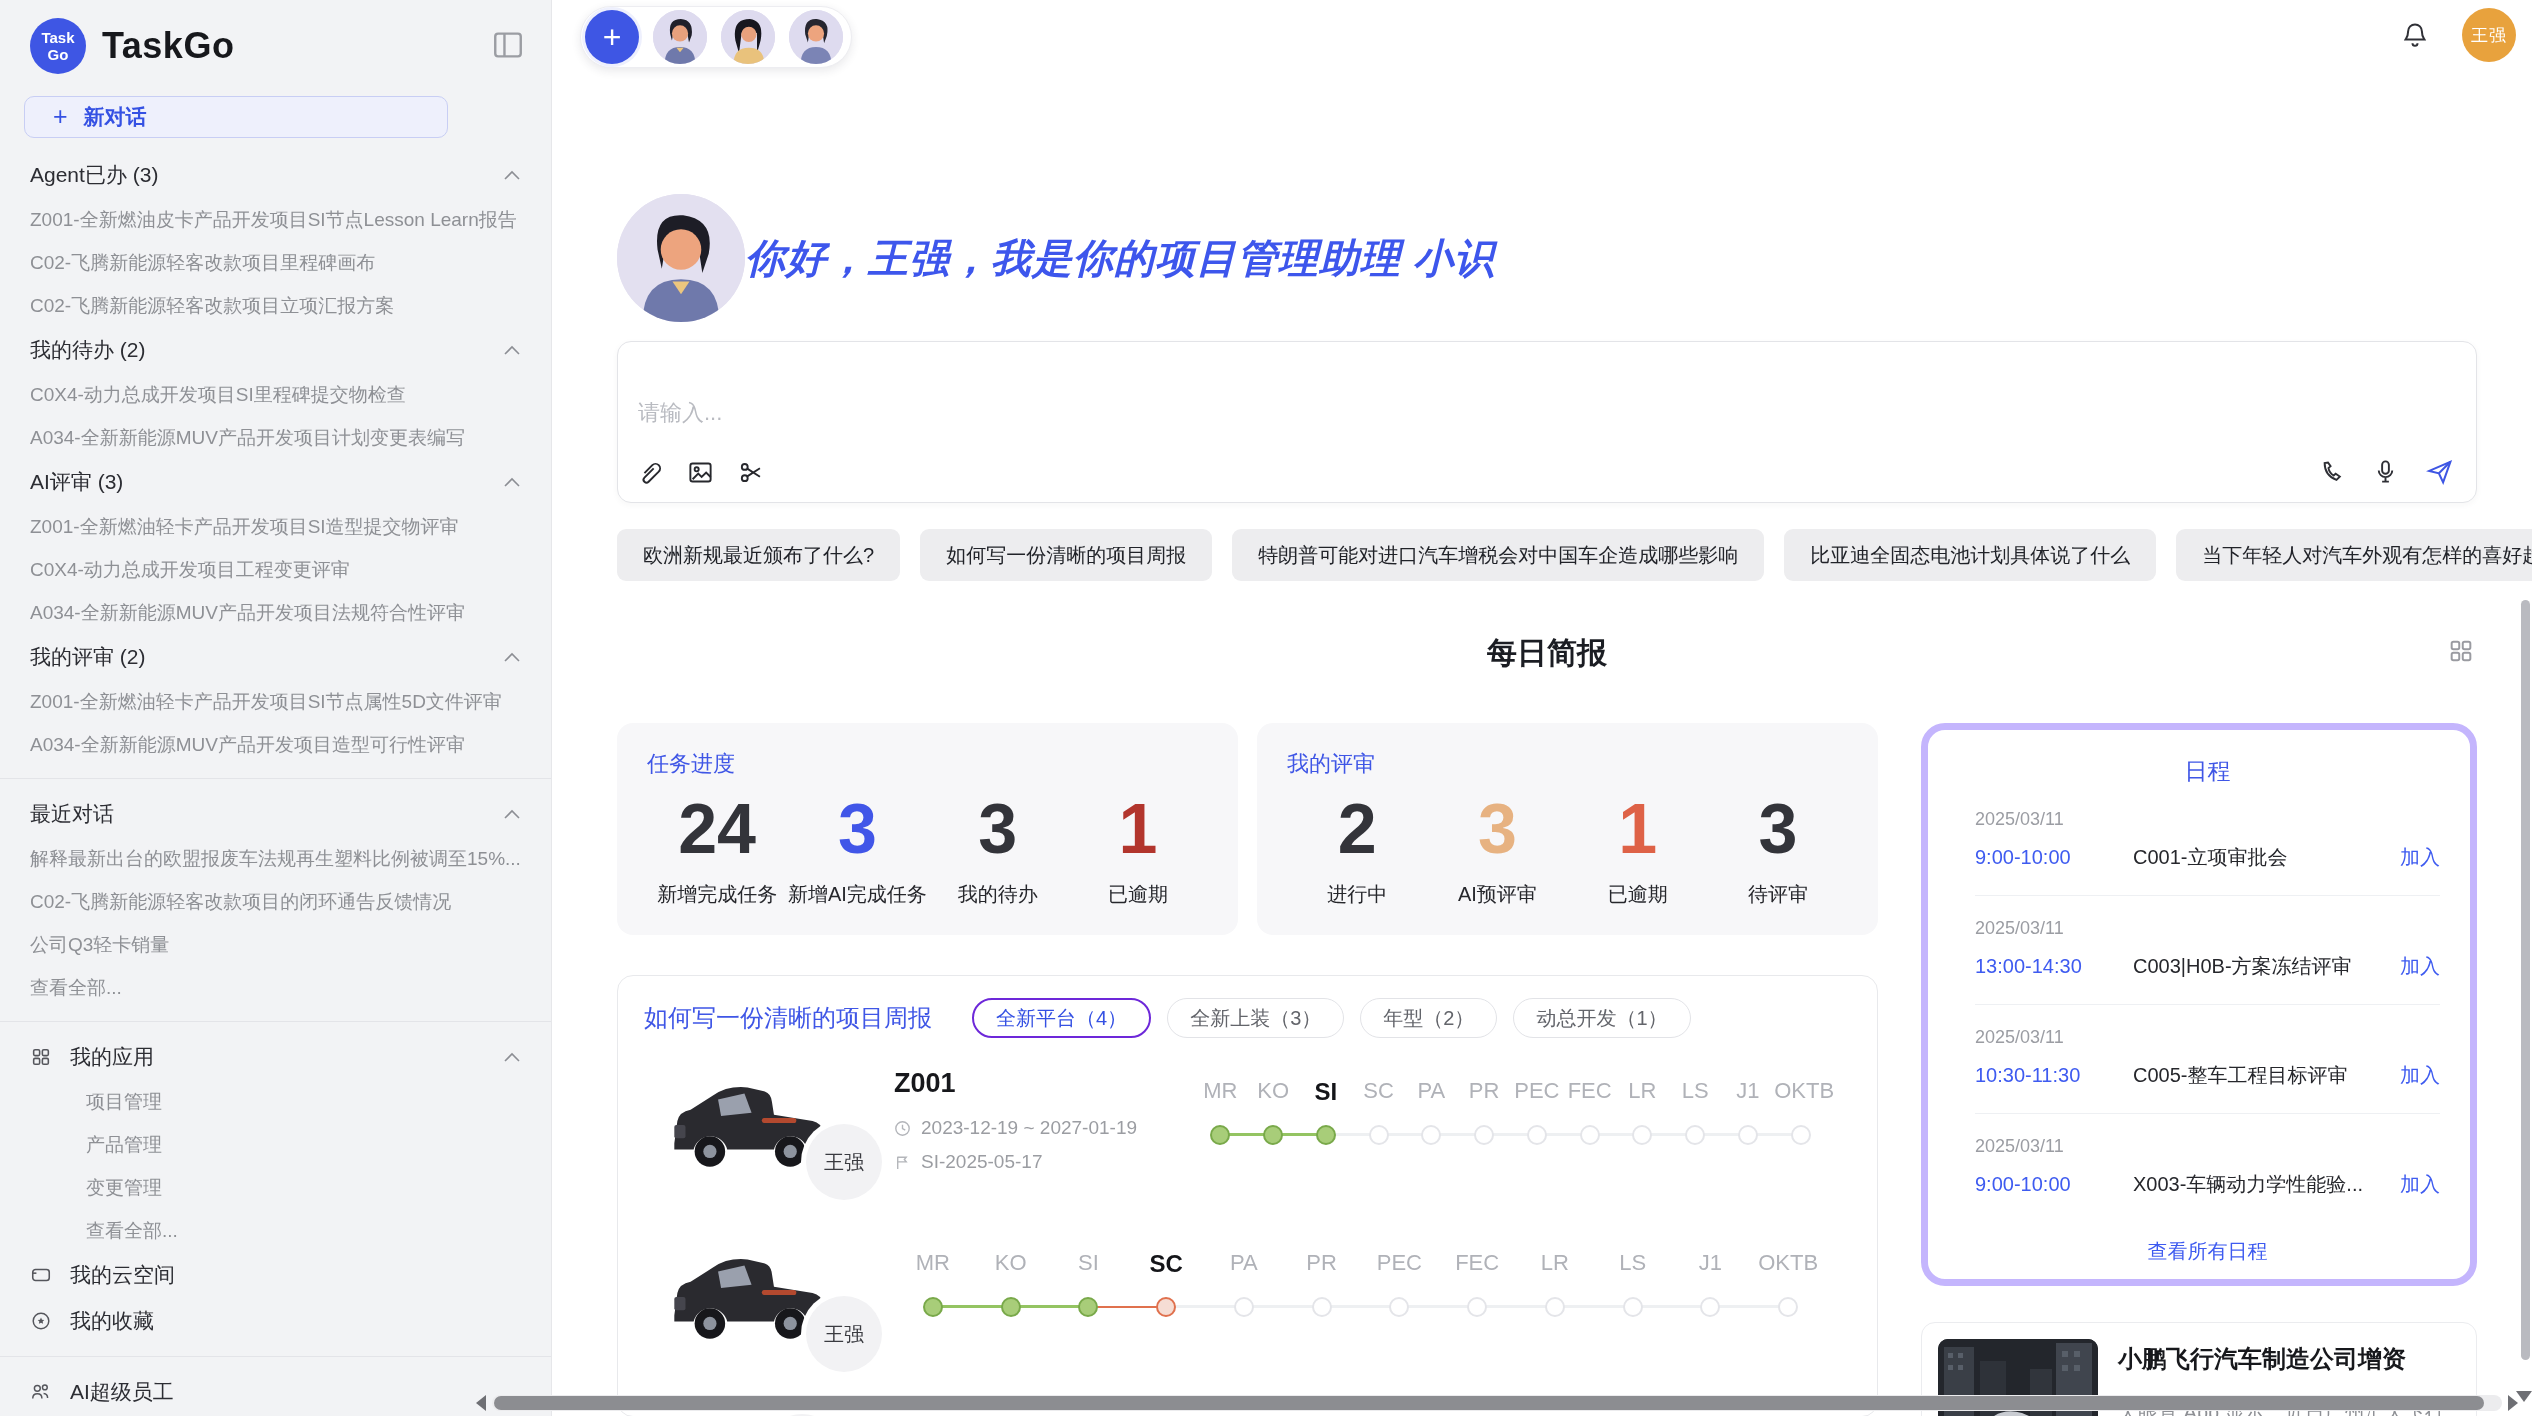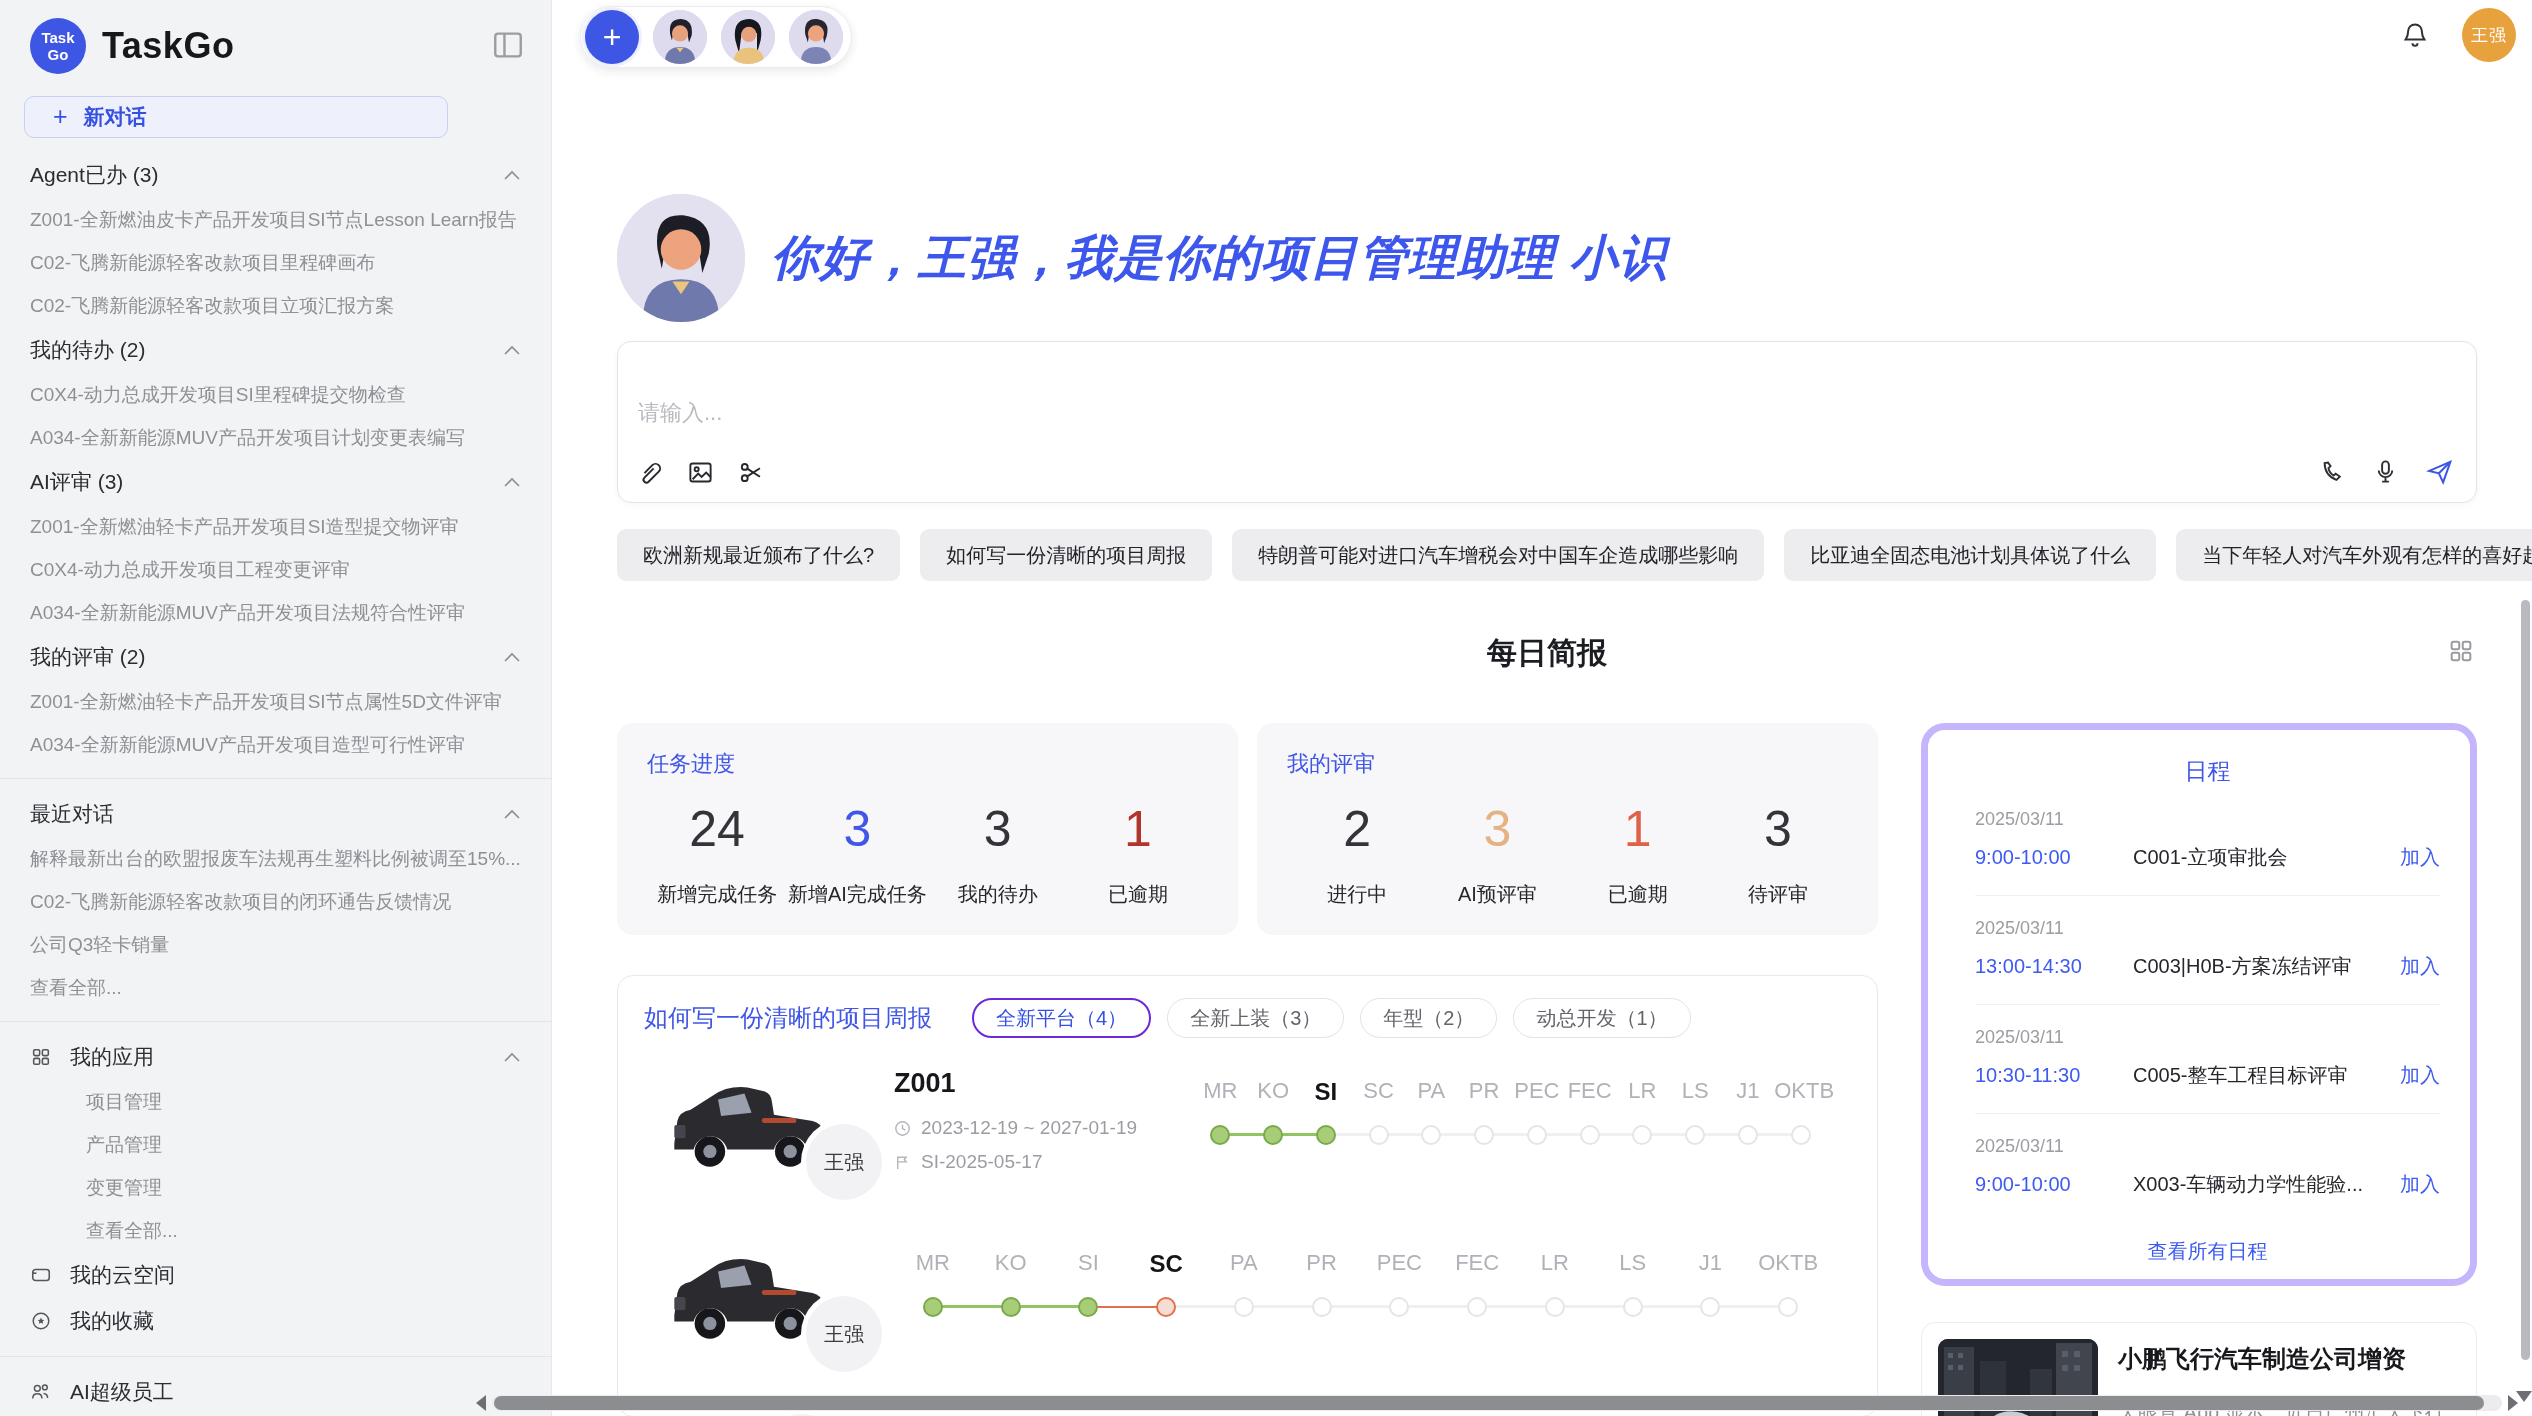--- a/index.html
+++ b/index.html
@@ -70,21 +70,21 @@
   .topbar-right{position:absolute;right:16px;top:8px;display:flex;align-items:center;gap:32px;}
   .bell{color:#2f3036;cursor:pointer;}
   .user-avatar{
     width:54px;height:54px;border-radius:50%;background:#e8a23d;color:#fff;font-size:17px;
     display:flex;align-items:center;justify-content:center;cursor:pointer;letter-spacing:1px;
   }
 
   .content{padding:0 55px 0 65px;}
   .greeting{display:flex;align-items:center;margin-top:120px;height:128px;}
   .greet-avatar{width:128px;height:128px;border-radius:50%;overflow:hidden;background:#e3e0f0;flex:none;}
-  .greet-text{margin-left:26px;font-size:48px;font-weight:800;font-style:italic;color:#3d56ec;letter-spacing:1px;}
+  .greet-text{font-size:40px;font-weight:800;font-style:italic;color:#3d56ec;letter-spacing:1px;}
 
   .composer{
     position:relative;margin-top:19px;height:162px;background:#fff;border:1px solid #e3e4e8;
     border-radius:14px;box-shadow:0 2px 6px rgba(40,44,60,.04);
   }
   .composer textarea{
     position:absolute;inset:0 0 52px 0;border:none;resize:none;outline:none;background:transparent;
     padding:56px 20px 0 20px;font-size:22px;font-family:inherit;color:#2a2b31;
   }
   .composer textarea::placeholder{color:#b9bbc1;}
@@ -105,21 +105,21 @@
 
   .cols{display:flex;margin-top:46px;align-items:flex-start;}
   .col-left{flex:1;min-width:0;}
   .col-right{width:556px;flex:none;margin-left:43px;}
 
   .stats-row{display:flex;gap:19px;}
   .stat-card{flex:1;height:212px;background:#f7f7f9;border-radius:16px;padding:26px 30px;}
   .stat-card .sc-title{font-size:22px;color:#3f56e6;}
   .stat-grid{display:flex;margin-top:18px;}
   .stat-cell{flex:1;text-align:center;}
-  .stat-num{font-size:50px;font-weight:400;line-height:64px;}
+  .stat-num{font-size:70px;font-weight:700;line-height:64px;}
   .stat-label{font-size:20px;color:#26272c;margin-top:20px;}
 
   .dash-card{
     margin-top:40px;height:442px;background:#fff;border:1px solid #e8e9ec;border-radius:16px;
     overflow:hidden;padding:0;
   }
   .dash-head{display:flex;align-items:center;gap:18px;padding:22px 26px 8px 26px;}
   .dash-title{font-size:24px;color:#3f56e6;margin-right:22px;}
   .tab{
     height:40px;border-radius:20px;border:1px solid #e2e3e7;background:#fff;color:#63656b;

